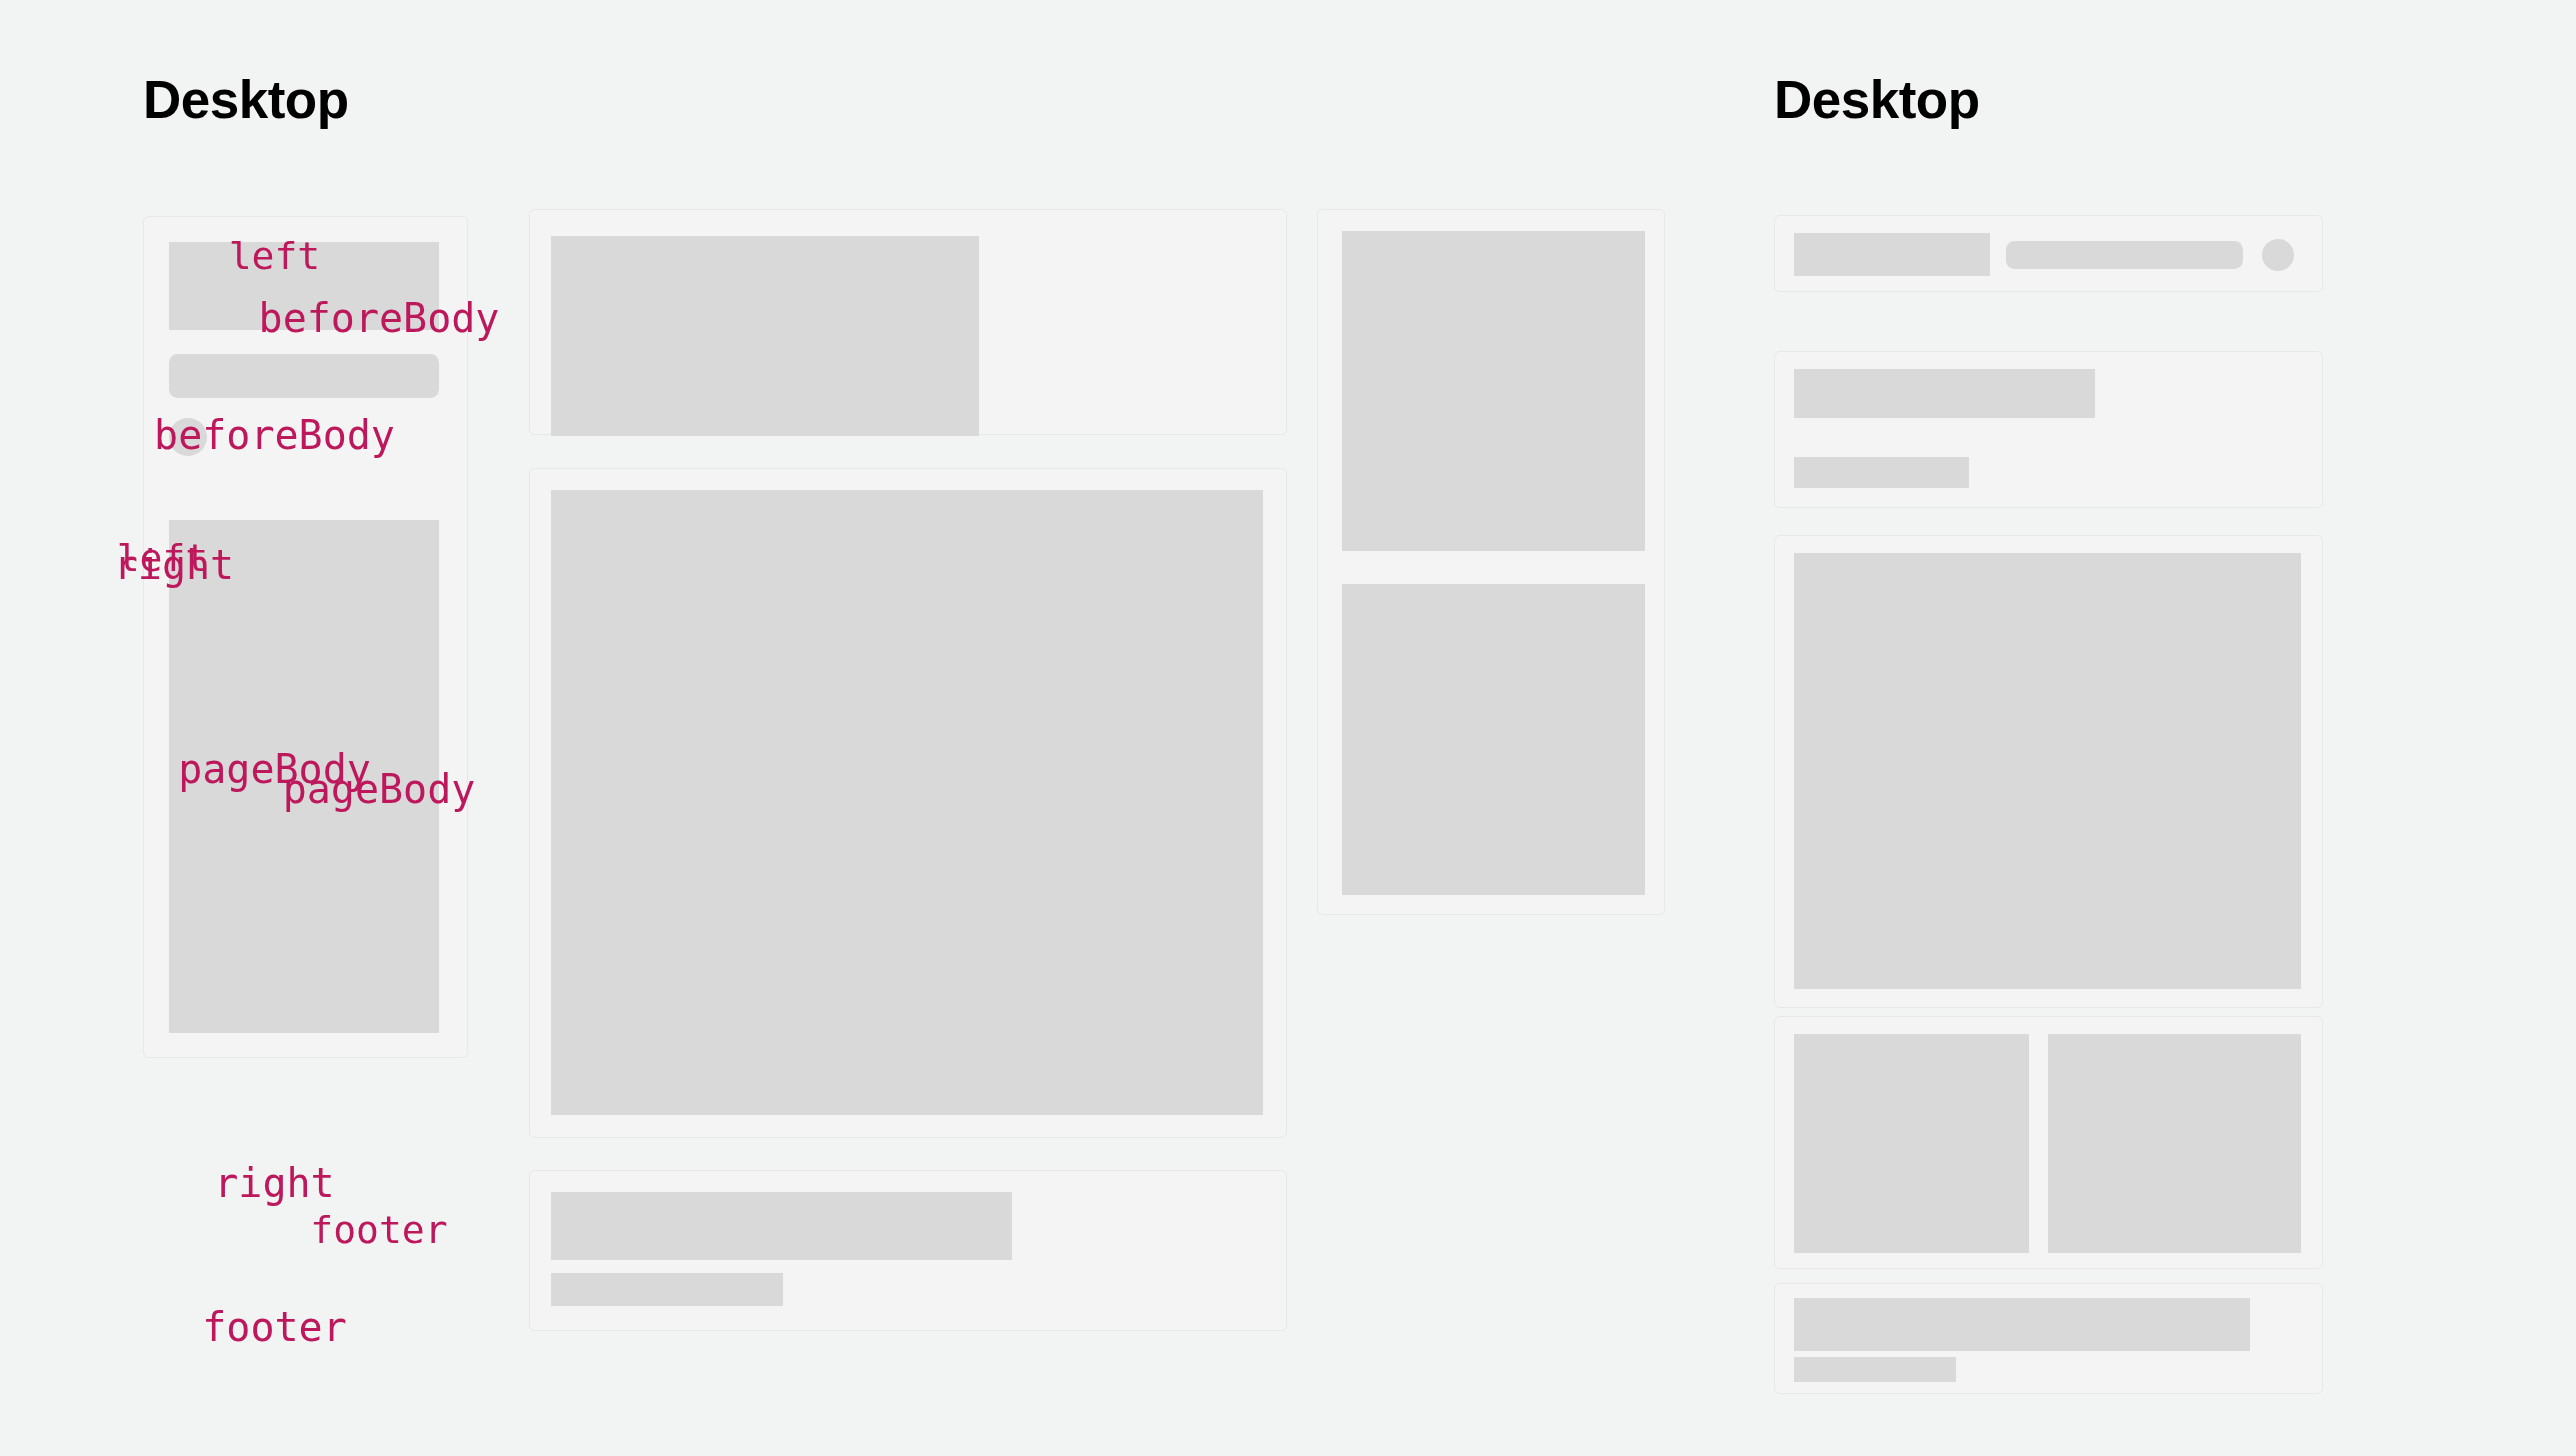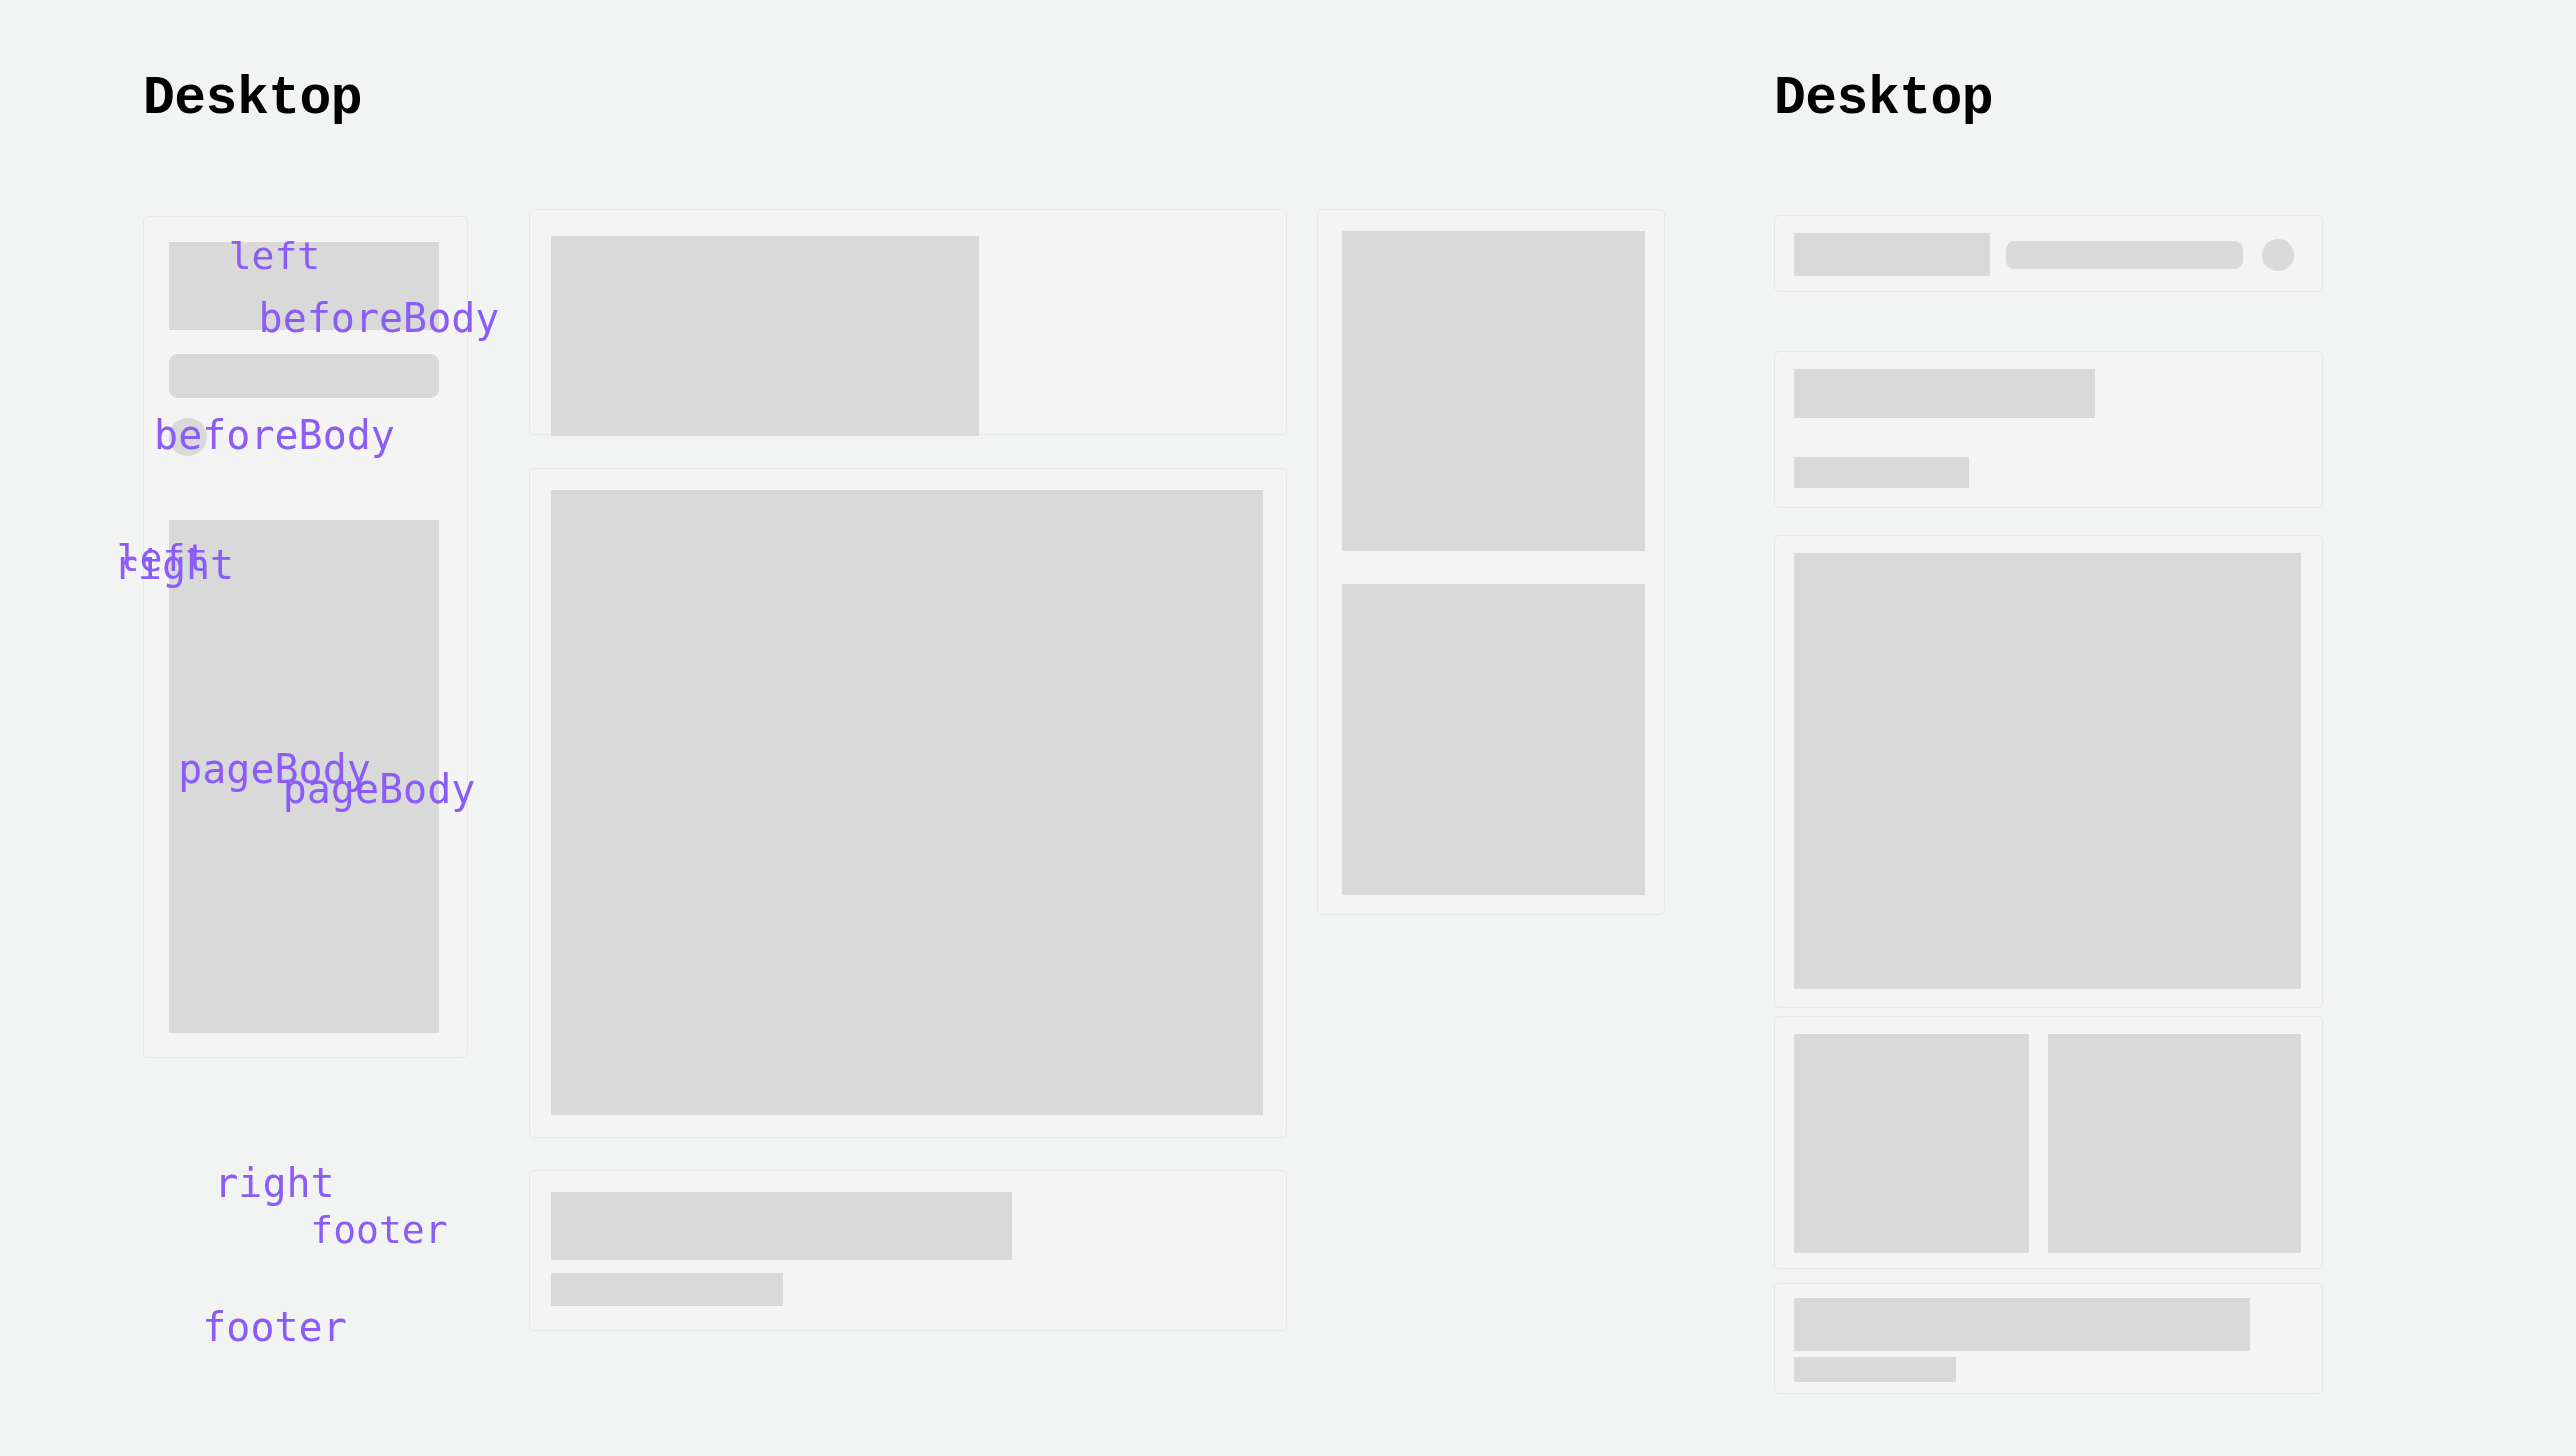--- a/index.html
+++ b/index.html
@@ -15,21 +15,21 @@
 
   .canvas {
     position: relative;
     width: 2576px;
     height: 1456px;
   }
 
   
   .section-title {
     position: absolute;
-    font-family: Liberation Mono, monospace;
+    font-family: Liberation Sans, sans-serif;
     font-weight: bold;
     font-size: 53px;
     letter-spacing: -0.5px;
     color: #000000;
     line-height: 1;
   }
   #desktop-title { left: 143px; top: 73px; }
   #mobile-title  { left: 1774px; top: 73px; }
 
   
@@ -46,21 +46,21 @@
     background: #d9d9d9;
   }
   .ph.rounded { border-radius: 8.5px; }
   .ph.circle  { border-radius: 50%; }
 
   
   .region-label {
     position: absolute;
     font-family: "DejaVu Sans Mono", "Liberation Mono", monospace;
     font-size: 38px;
-    color: #8b5cf6;
+    color: #be185d;
     line-height: 1;
     white-space: nowrap;
     text-align: center;
     pointer-events: none;
   }
   .region-label.lbl-lg { font-size: 40px; }
 </style>
 </head>
 <body>
 

